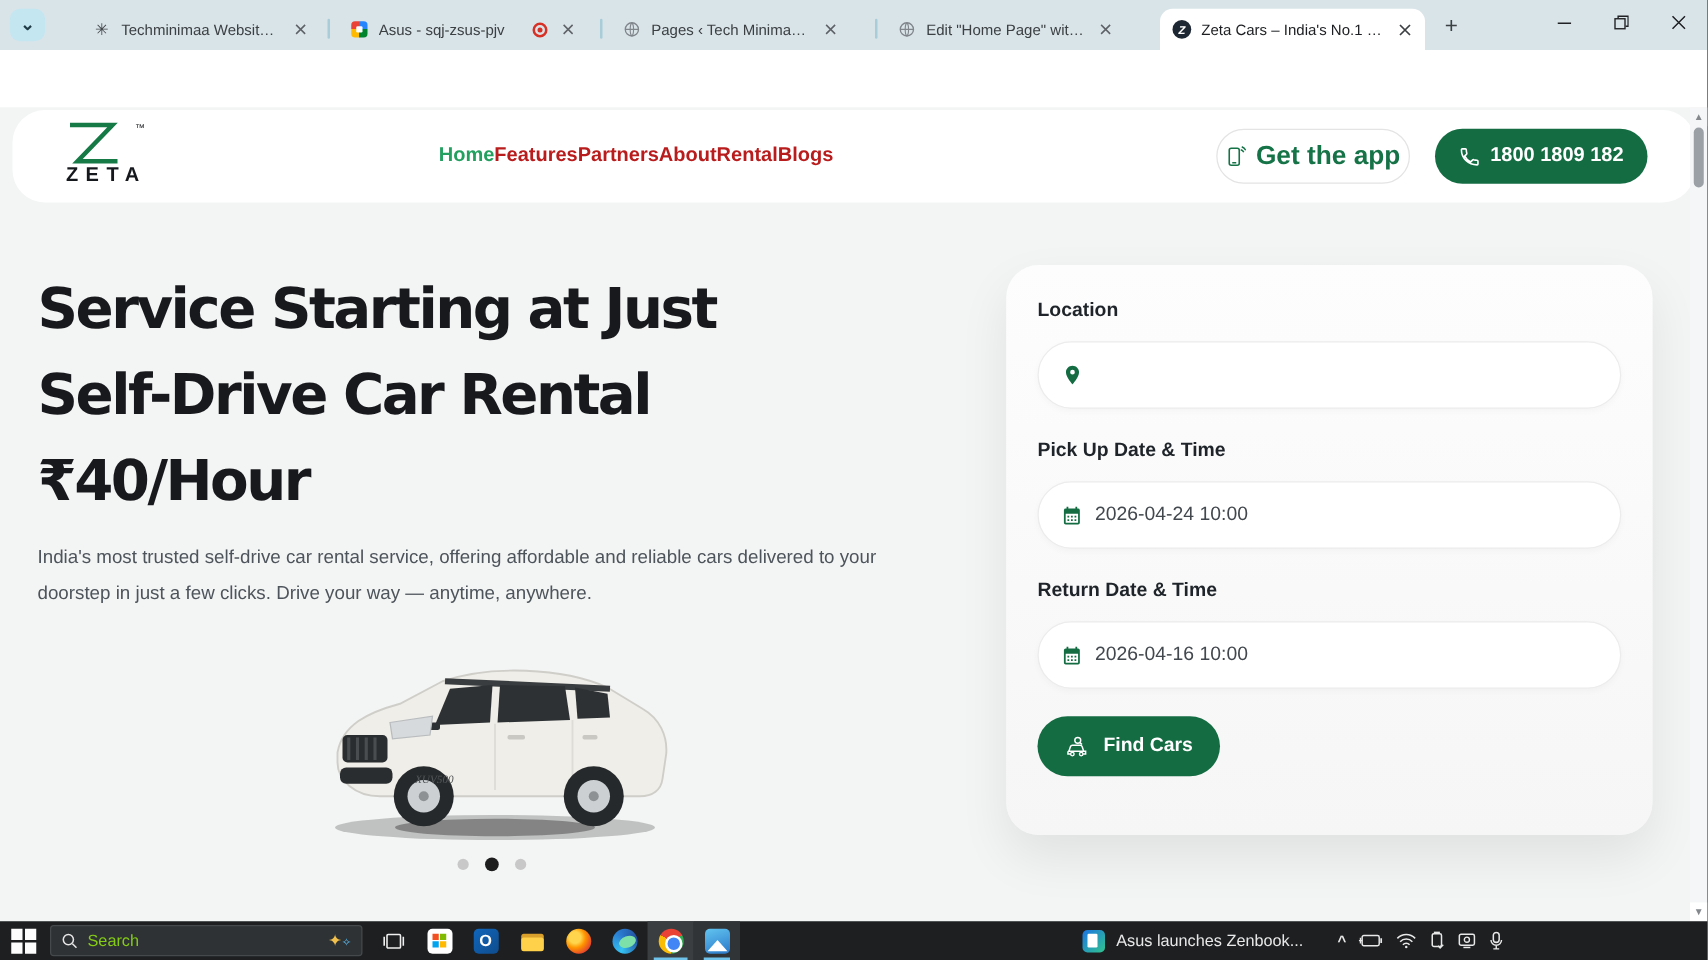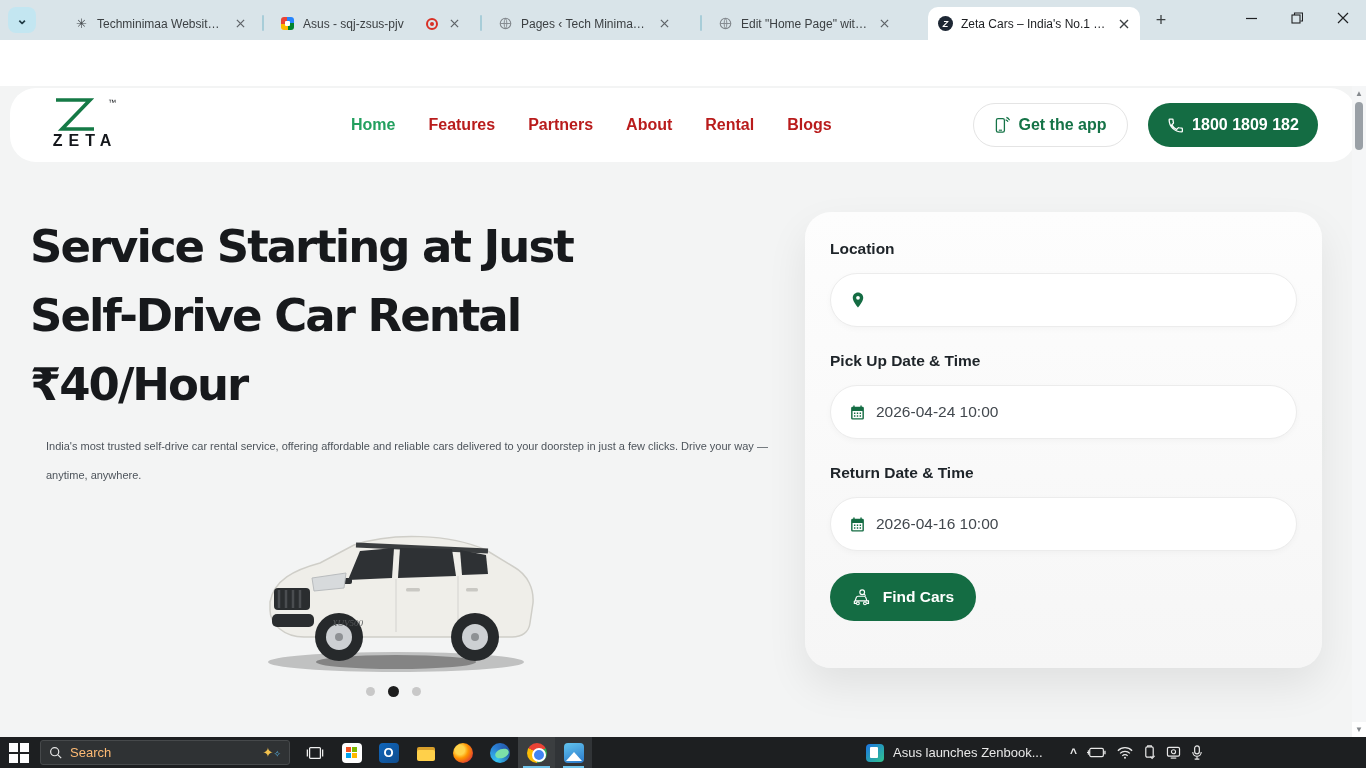--- a/index.html
+++ b/index.html
@@ -45,30 +45,30 @@
 
   
   .viewport { position:absolute; top:86px; left:0; width:1366px; height:651px; background:#f3f4f4; overflow:hidden; }
   .green-blob { position:absolute; left:740px; top:60px; width:660px; height:580px; border-radius:50%;
      background:radial-gradient(closest-side, #d7e7da 0%, #dfecdf 55%, rgba(223,236,223,0) 78%); }
 
   .site-header { position:absolute; left:10px; top:2px; width:1346px; height:74px; background:#fff; border-radius:26px; }
   .logo { position:absolute; left:38px; top:8px; width:70px; text-align:center; }
   .logo .zword { font-size:16px; font-weight:bold; letter-spacing:6px; color:#15181c; margin-top:-2px; padding-left:4px; }
   .logo .tm { position:absolute; top:2px; right:2px; font-size:8px; color:#15181c; }
-  .nav { position:absolute; left:341px; top:28px; display:flex; gap:33px; }
+  .nav { position:absolute; left:341px; top:28px; display:flex; }
   .nav span { font-size:16px; font-weight:bold; color:#b91c1c; }
   .nav span.active { color:#23a05f; }
   .pill { position:absolute; top:15px; height:44px; border-radius:22px; display:flex; align-items:center; justify-content:center; gap:8px; }
-  .getapp { left:963px; width:155px; background:#fff; border:1px solid #e4e4e4; color:#157347; font-size:16px; font-weight:bold; }
+  .getapp { left:963px; width:155px; background:#fff; border:1px solid #e4e4e4; color:#157347; font-size:21px; font-weight:bold; }
   .phonepill { left:1138px; width:170px; background:#146c43; color:#fff; font-size:16px; font-weight:bold; }
 
   .hero-title { position:absolute; left:30px; top:126px; width:660px; color:#17191c;
      font-family:"DejaVu Sans","Liberation Sans",sans-serif; font-size:45px; font-weight:bold; letter-spacing:-2px; line-height:69px; }
-  .hero-sub { position:absolute; left:46px; top:346px; width:724px; font-size:11px; color:#4d545b; line-height:28.5px; }
+  .hero-sub { position:absolute; left:30px; top:346px; width:724px; font-size:15px; color:#4d545b; line-height:28.5px; }
 
   .car-wrap { position:absolute; left:246px; top:418px; width:302px; height:175px; }
   .dots { position:absolute; left:366px; top:600px; display:flex; align-items:center; gap:13px; }
   .dot { width:9px; height:9px; border-radius:50%; background:#c8c8c8; }
   .dot.on { width:11px; height:11px; background:#1d1d1d; }
 
   .bookcard { position:absolute; left:805px; top:126px; width:517px; height:456px; border-radius:26px;
      background:linear-gradient(180deg,#fdfdfd,#f6f6f6); box-shadow:0 18px 40px rgba(0,0,0,.08); padding:28px 25px 0 25px; }
   .flabel { font-size:15.5px; font-weight:bold; color:#1e2429; }
   .finput { margin-top:15px; height:54px; border-radius:27px; background:#fff; border:1px solid #ececec;
@@ -84,21 +84,21 @@
   .sb-thumb { position:absolute; left:3px; top:16px; width:8px; height:48px; border-radius:4px; background:#9aa0a6; }
   .sb-down { top:636px; background:#fff; }
 
   
   .taskbar { position:absolute; left:0; bottom:0; width:1366px; height:31px; background:#1d1f21; }
   .startbtn { position:absolute; left:9px; top:6px; width:20px; height:20px; display:grid;
      grid-template-columns:1fr 1fr; grid-template-rows:1fr 1fr; gap:2px; }
   .startbtn i { background:#fdfdfd; }
   .tsearch { position:absolute; left:40px; top:3px; width:250px; height:25px; background:#2f3234;
      border:1px solid #46494b; border-radius:3px; display:flex; align-items:center; padding:0 8px; gap:8px; }
-  .tsearch .stext { color:#fdba74; font-size:13px; flex:1; }
+  .tsearch .stext { color:#84cc16; font-size:13px; flex:1; }
   .sparkles { font-size:13px; color:#f2c14d; }
   .sparkles .s2 { color:#59b6e8; font-size:9px; }
   .tb-slot { position:absolute; top:0; width:37px; height:31px; display:flex; align-items:center; justify-content:center; }
   .tb-slot.open { background:#3b3e40; }
   .tb-slot.open2 { background:#313437; }
   .underline { position:absolute; bottom:0; left:5px; right:5px; height:2px; background:#6fc3ea; }
   .appic { width:20px; height:20px; }
   .store-ic { background:#fff; border-radius:4px; display:flex; align-items:center; justify-content:center; }
   .msgrid { width:11px; height:11px; display:grid; grid-template-columns:1fr 1fr; grid-template-rows:1fr 1fr; gap:1px; }
   .outlook-ic { background:linear-gradient(135deg,#1066bb,#0f4c8d); border-radius:4px; color:#fff; font-weight:bold;

